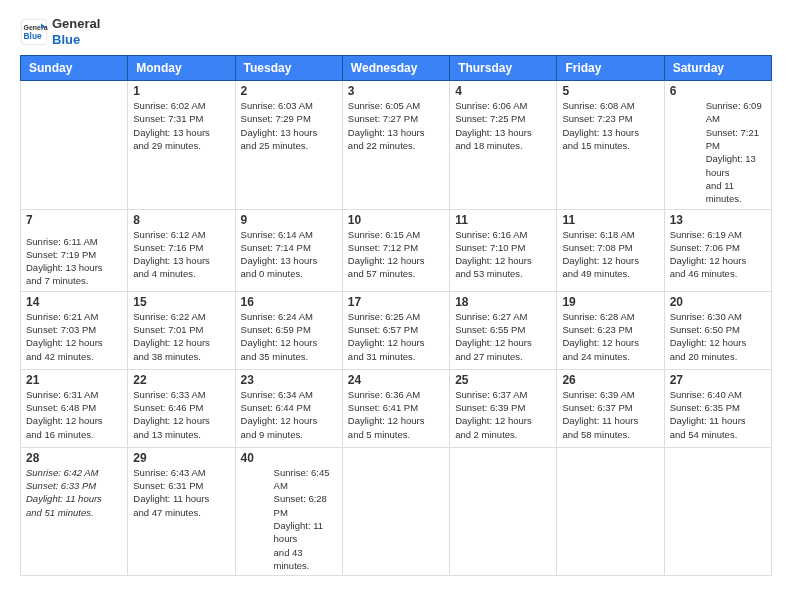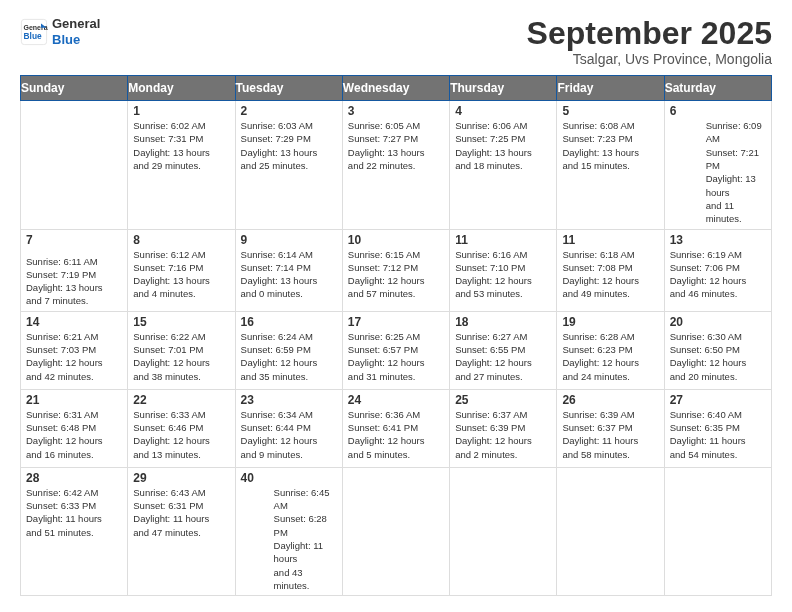--- a/index.html
+++ b/index.html
@@ -53,26 +53,26 @@
     .location-title {
       font-size: 14px;
       color: #555;
     }
     .calendar {
       width: 100%;
       border-collapse: collapse;
       border: 1px solid #ccc;
     }
     .calendar th {
-      background-color: #737373;
+      background-color: #3b82f6;
       color: #fff;
       font-size: 12px;
       font-weight: bold;
       text-align: left;
-      padding: 5px 0;
+      padding: 5px 8px;
       border: 1px solid #1558a0;
     }
     .calendar td {
       vertical-align: top;
       border: 1px solid #ddd;
       padding: 3px 5px;
       width: calc(100% / 7);
       min-height: 72px;
     }
     .day-num {
@@ -104,24 +104,20 @@
         <rect x="2" y="2" width="36" height="36" rx="4" fill="white" stroke="#ddd" stroke-width="1"></rect>
         <text x="5" y="17" font-size="10" font-weight="bold" fill="#333">General</text>
         <text x="5" y="30" font-size="12" font-weight="bold" fill="#1a6abf">Blue</text>
         <polygon points="30,8 38,14 30,14" fill="#1a6abf"></polygon>
       </svg>
       <div>
         <div class="logo-text">General</div>
         <div class="logo-text"><span>Blue</span></div>
       </div>
     </div>
-    <div class="title-block">
-      <div class="month-title">September 2025</div>
-      <div class="location-title">Tsalgar, Uvs Province, Mongolia</div>
-    </div>
   </div>
 
   <table class="calendar">
     <thead>
       <tr>
       <th>Sunday</th>
           <th>Monday</th>
           <th>Tuesday</th>
           <th>Wednesday</th>
           <th>Thursday</th>
@@ -324,21 +320,21 @@
             <span class="day-num">27</span>
             <div class="day-info" style="white-space: pre-line;">Sunrise: 6:40 AM
 Sunset: 6:35 PM
 Daylight: 11 hours
 and 54 minutes.</div>
           </td>
         </tr>
         <tr>
           <td>
             <span class="day-num">28</span>
-            <div class="day-info" style="white-space: pre-line;">Sunrise: 6:42 AM
+            <div class="day-info" style="white-space: pre-line; font-style: italic;">Sunrise: 6:42 AM
 Sunset: 6:33 PM
 Daylight: 11 hours
 and 51 minutes.</div>
           </td>
           <td>
             <span class="day-num">29</span>
             <div class="day-info" style="white-space: pre-line;">Sunrise: 6:43 AM
 Sunset: 6:31 PM
 Daylight: 11 hours
 and 47 minutes.</div>

